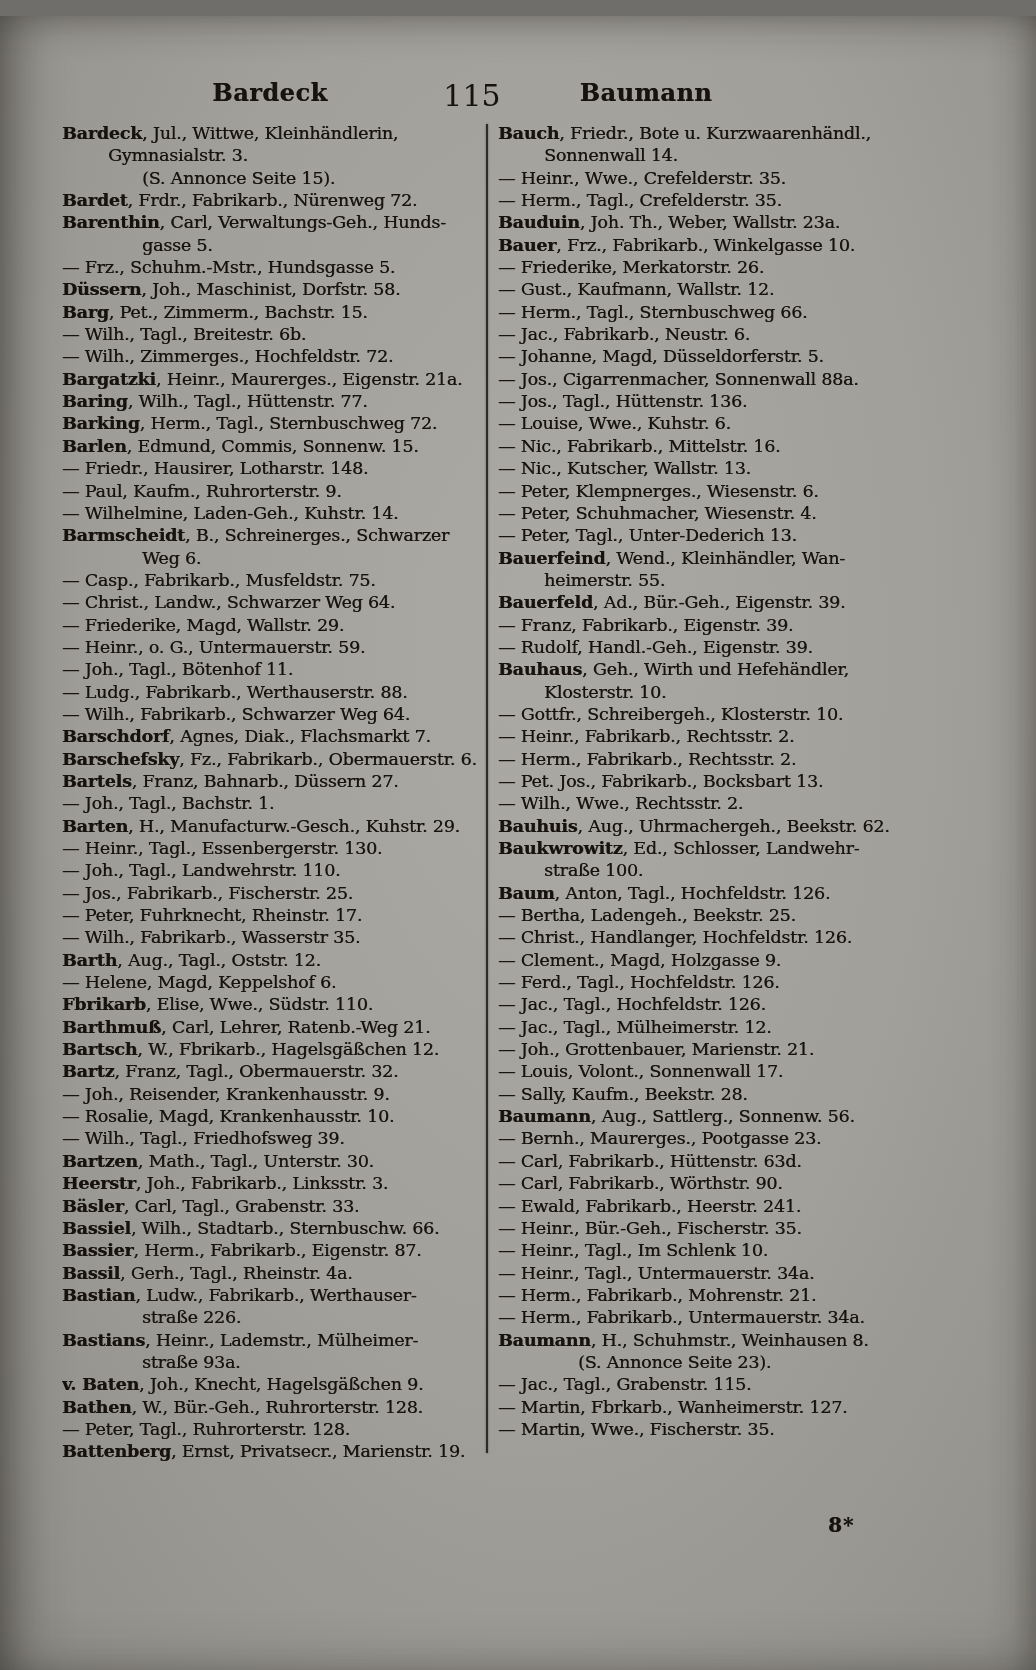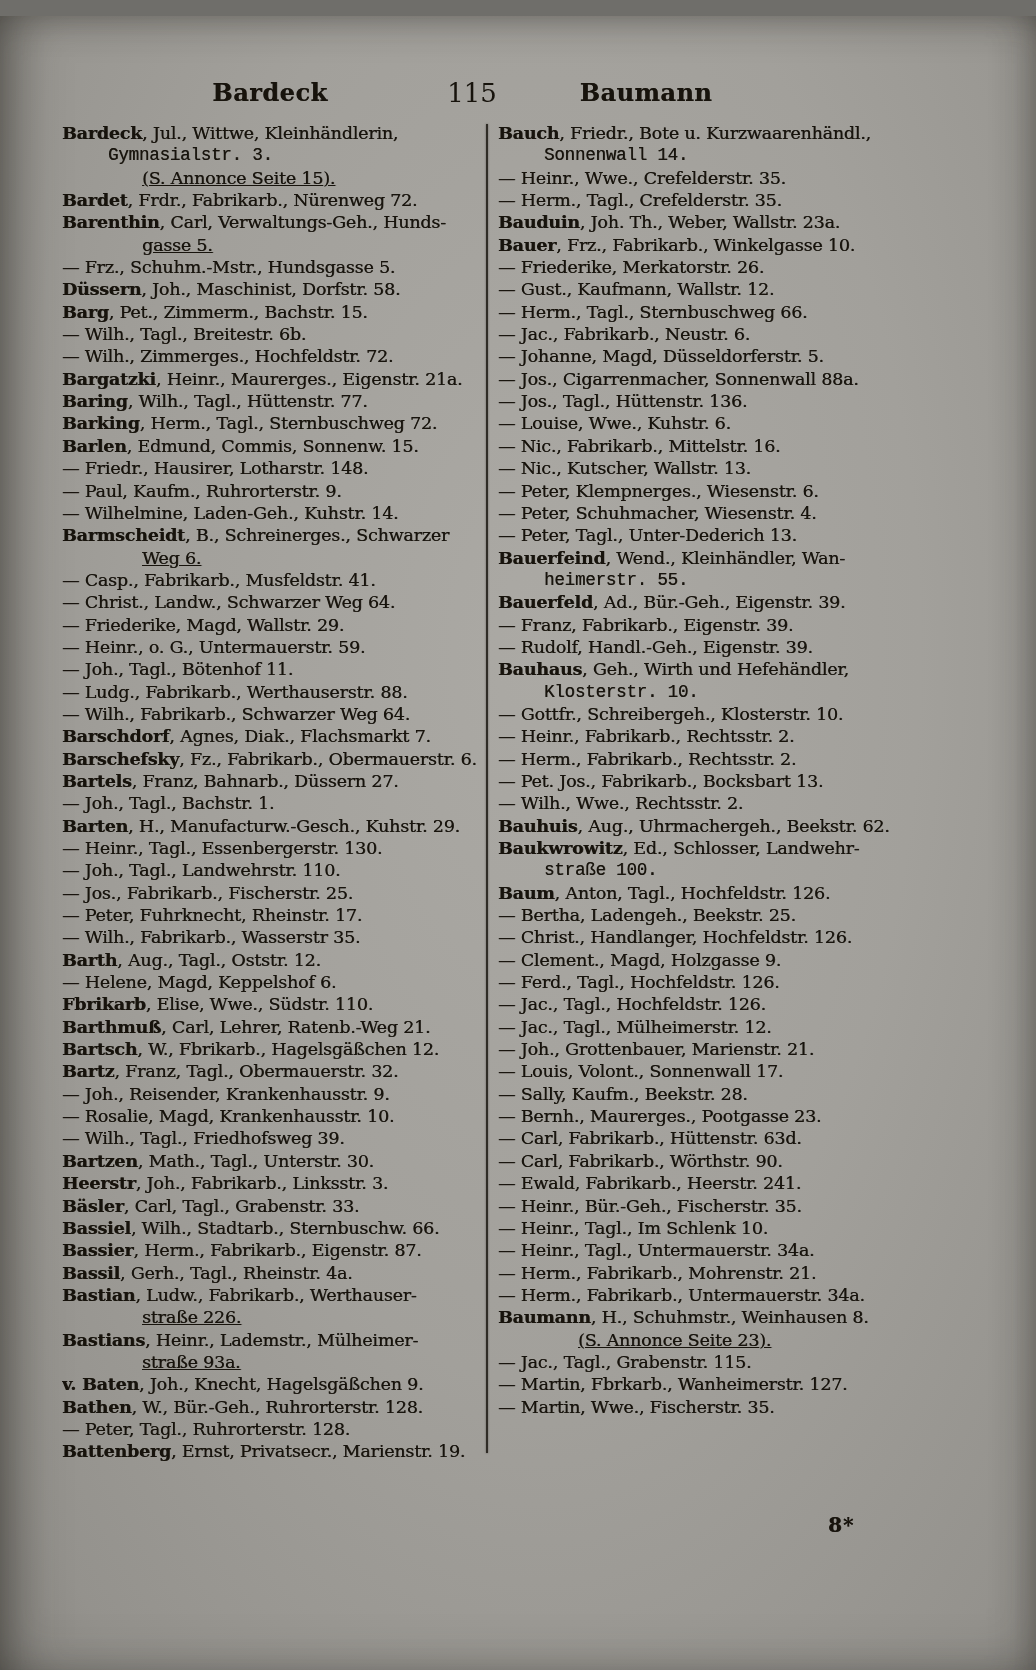--- a/index.html
+++ b/index.html
@@ -17,33 +17,33 @@
     box-shadow:
       inset 28px 0 55px -20px rgba(42,40,35,.55),
       inset -22px 0 45px -24px rgba(42,40,35,.40),
       inset 0 -28px 60px -22px rgba(42,40,35,.45),
       inset 0 20px 45px -26px rgba(42,40,35,.30);
   }
   .header{position:absolute;top:62px;left:54px;width:851px;height:32px;}
   .hk{position:absolute;transform:translateX(-50%);white-space:nowrap;}
   .hk-word{font-weight:bold;font-size:24px;letter-spacing:0.5px;text-shadow:0.4px 0 0 rgba(23,19,12,.8);}
   .hk-left{left:216px;}
-  .hk-num{left:418px;font-size:26px;font-family:"DejaVu Serif",serif;}
+  .hk-num{left:418px;font-size:30px;font-family:"DejaVu Serif",serif;}
   .hk-right{left:592px;}
   .body{position:absolute;top:106px;left:62px;width:851px;display:flex;}
   .col{width:414px;overflow:hidden;}
   .divider{width:2px;background:#2f2c26;margin:2px 10px 10px 10px;box-shadow:0 0 2px rgba(47,44,38,.6);}
   .line{
     font-size:17.5px;line-height:22.35px;height:22.35px;
     white-space:nowrap;letter-spacing:-0.2px;
     text-shadow:0.4px 0 0 rgba(23,19,12,.75);
   }
   .line b{font-weight:bold;}
-  .i1{padding-left:46px;font-family:Liberation Mono, monospace;}
-  .i2{padding-left:80px;text-decoration:underline;}
+  .i1{padding-left:46px;}
+  .i2{padding-left:80px;}
   .footer{
     position:absolute;top:1497px;left:828px;
     font-size:20px;font-weight:bold;letter-spacing:1px;
     text-shadow:0.4px 0 0 rgba(23,19,12,.8);
   }
 </style>
 </head>
 <body>
 
 <div class="page">
@@ -69,21 +69,21 @@
         <div class="line">— Wilh., Zimmerges., Hochfeldstr. 72.</div>
         <div class="line"><b>Bargatzki</b>, Heinr., Maurerges., Eigenstr. 21a.</div>
         <div class="line"><b>Baring</b>, Wilh., Tagl., Hüttenstr. 77.</div>
         <div class="line"><b>Barking</b>, Herm., Tagl., Sternbuschweg 72.</div>
         <div class="line"><b>Barlen</b>, Edmund, Commis, Sonnenw. 15.</div>
         <div class="line">— Friedr., Hausirer, Lotharstr. 148.</div>
         <div class="line">— Paul, Kaufm., Ruhrorterstr. 9.</div>
         <div class="line">— Wilhelmine, Laden-Geh., Kuhstr. 14.</div>
         <div class="line"><b>Barmscheidt</b>, B., Schreinerges., Schwarzer</div>
         <div class="line i2">Weg 6.</div>
-        <div class="line">— Casp., Fabrikarb., Musfeldstr. 41.</div>
+        <div class="line">— Casp., Fabrikarb., Musfeldstr. 75.</div>
         <div class="line">— Christ., Landw., Schwarzer Weg 64.</div>
         <div class="line">— Friederike, Magd, Wallstr. 29.</div>
         <div class="line">— Heinr., o. G., Untermauerstr. 59.</div>
         <div class="line">— Joh., Tagl., Bötenhof 11.</div>
         <div class="line">— Ludg., Fabrikarb., Werthauserstr. 88.</div>
         <div class="line">— Wilh., Fabrikarb., Schwarzer Weg 64.</div>
         <div class="line"><b>Barschdorf</b>, Agnes, Diak., Flachsmarkt 7.</div>
         <div class="line"><b>Barschefsky</b>, Fz., Fabrikarb., Obermauerstr. 6.</div>
         <div class="line"><b>Bartels</b>, Franz, Bahnarb., Düssern 27.</div>
         <div class="line">— Joh., Tagl., Bachstr. 1.</div>
@@ -156,20 +156,21 @@
         <div class="line"><b>Baum</b>, Anton, Tagl., Hochfeldstr. 126.</div>
         <div class="line">— Bertha, Ladengeh., Beekstr. 25.</div>
         <div class="line">— Christ., Handlanger, Hochfeldstr. 126.</div>
         <div class="line">— Clement., Magd, Holzgasse 9.</div>
         <div class="line">— Ferd., Tagl., Hochfeldstr. 126.</div>
         <div class="line">— Jac., Tagl., Hochfeldstr. 126.</div>
         <div class="line">— Jac., Tagl., Mülheimerstr. 12.</div>
         <div class="line">— Joh., Grottenbauer, Marienstr. 21.</div>
         <div class="line">— Louis, Volont., Sonnenwall 17.</div>
         <div class="line">— Sally, Kaufm., Beekstr. 28.</div>
+        <div class="line"><b>Baumann</b>, Aug., Sattlerg., Sonnenw. 56.</div>
         <div class="line">— Bernh., Maurerges., Pootgasse 23.</div>
         <div class="line">— Carl, Fabrikarb., Hüttenstr. 63d.</div>
         <div class="line">— Carl, Fabrikarb., Wörthstr. 90.</div>
         <div class="line">— Ewald, Fabrikarb., Heerstr. 241.</div>
         <div class="line">— Heinr., Bür.-Geh., Fischerstr. 35.</div>
         <div class="line">— Heinr., Tagl., Im Schlenk 10.</div>
         <div class="line">— Heinr., Tagl., Untermauerstr. 34a.</div>
         <div class="line">— Herm., Fabrikarb., Mohrenstr. 21.</div>
         <div class="line">— Herm., Fabrikarb., Untermauerstr. 34a.</div>
         <div class="line"><b>Baumann</b>, H., Schuhmstr., Weinhausen 8.</div>

